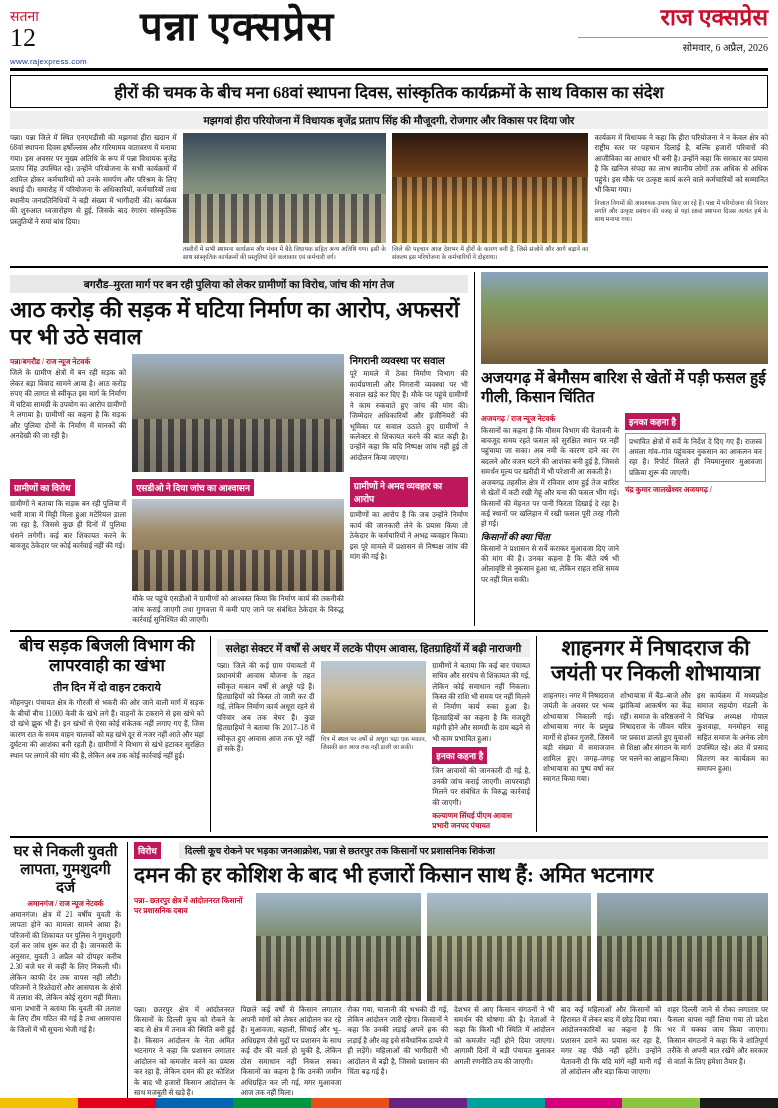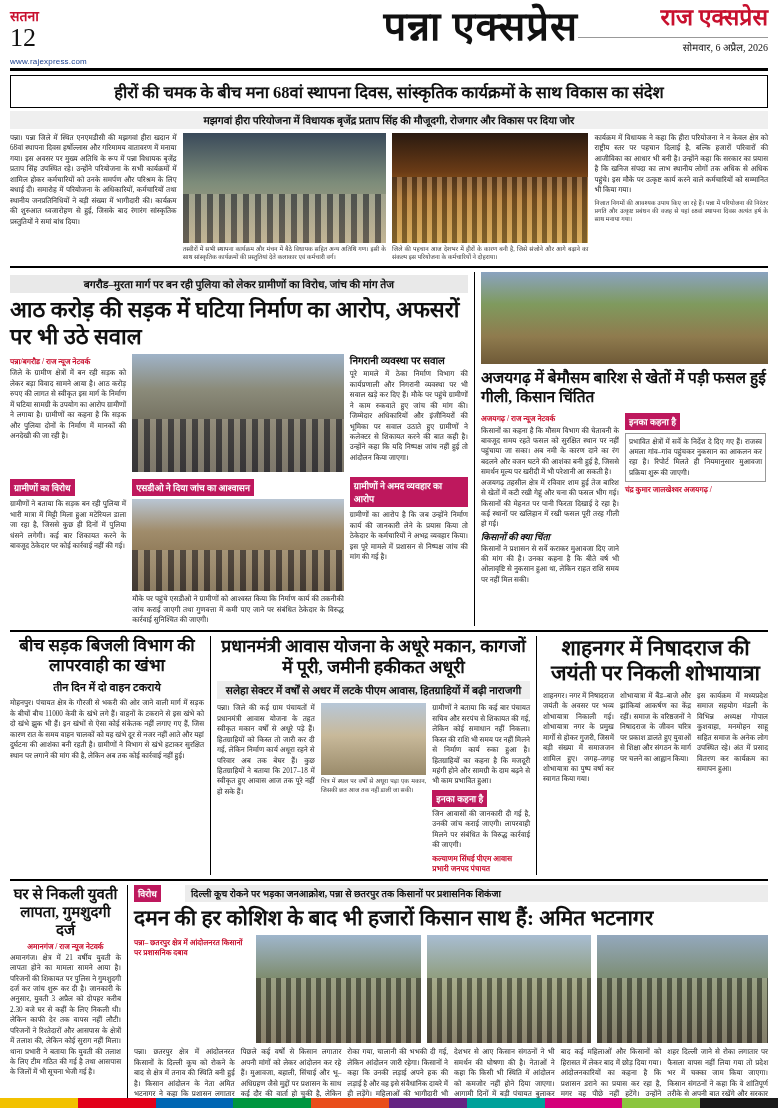--- a/index.html
+++ b/index.html
@@ -9,24 +9,24 @@
     background: #ffffff;
     font-family: "Liberation Serif", serif;
     color: #111;
     overflow: hidden;
   }
   .page { width: 778px; height: 1108px; position: relative; padding: 6px 10px 0 10px; }
 
   
   .masthead { display:flex; align-items:flex-start; justify-content:space-between; border-bottom:3px solid #000; padding-bottom:2px; }
   .mh-left { width:130px; }
-  .mh-left .city { color:#c8102e; font-weight:bold; font-size:14px; font-family:"Liberation Sans", sans-serif;}
+  .mh-left .city { color:#c8102e; font-weight:normal; font-size:14px; font-family:"Liberation Sans", sans-serif;}
   .mh-left .pageno { font-size:26px; font-weight:normal; line-height:1; margin-top:0px;}
   .mh-left .site { font-size:8px; color:#1a3f8f; margin-top:6px; font-family:"Liberation Sans", sans-serif; letter-spacing:.2px;}
-  .mh-center { flex:1; text-align:right; }
+  .mh-center { flex:1; text-align:left; }
   .mh-center .title { font-size:40px; font-weight:bold; letter-spacing:1px; line-height:1.05;}
   .mh-right { width:190px; text-align:right; }
   .mh-right .brand { color:#c8102e; font-size:23px; font-weight:bold; line-height:1;}
   .mh-right .date { font-size:10px; margin-top:8px; border-top:1px solid #999; padding-top:2px;}
   .thickrule { border-top:2px solid #000; }
   .banner {
     margin-top:4px; border:1px solid #000; padding:4px 6px;
     text-align:center; font-size:16.5px; font-weight:bold;
     background:#fff;
   }
@@ -172,21 +172,20 @@
 
   <div class="colwrap" style="margin-top:4px;">
 
     <div style="width:205px; border-right:1px solid #000; padding-right:6px;">
       <div class="hl" style="font-size:17px; text-align:center;">बीच सड़क बिजली विभाग की लापरवाही का खंभा</div>
       <div class="sub" style="text-align:center; margin-top:3px;">तीन दिन में दो वाहन टकराये</div>
       <div class="body" style="margin-top:4px;">मोहनपुर। पंचायत क्षेत्र के गौरजी से भकरी की ओर जाने वाली मार्ग में सड़क के बीचों बीच 11000 केवी के खंभे लगे हैं। वाहनों के टकराने से इस खंभे को दो खंभे झुक भी हैं। इन खंभों से ऐसा कोई संकेतक नहीं लगाए गए हैं, जिस कारण रात के समय वाहन चालकों को यह खंभे दूर से नजर नहीं आते और यहां दुर्घटना की आशंका बनी रहती है। ग्रामीणों ने विभाग से खंभे हटाकर सुरक्षित स्थान पर लगाने की मांग की है, लेकिन अब तक कोई कार्रवाई नहीं हुई।</div>
     </div>
 
     <div style="width:320px; border-right:1px solid #000; padding-right:6px;">
-      <div class="hl" style="font-size:17.5px; text-align:center;">प्रधानमंत्री आवास योजना के अधूरे मकान, कागजों में पूरी, जमीनी हकीकत अधूरी</div>
       <div class="kicker" style="background:#eee; margin-top:3px;">सलेहा सेक्टर में वर्षों से अधर में लटके पीएम आवास, हितग्राहियों में बढ़ी नाराजगी</div>
       <div class="colwrap" style="margin-top:4px;">
         <div style="width:100px;">
           <div class="body">पन्ना। जिले की कई ग्राम पंचायतों में प्रधानमंत्री आवास योजना के तहत स्वीकृत मकान वर्षों से अधूरे पड़े हैं। हितग्राहियों को किस्त तो जारी कर दी गई, लेकिन निर्माण कार्य अधूरा रहने से परिवार अब तक बेघर हैं। कुछ हितग्राहियों ने बताया कि 2017–18 में स्वीकृत हुए आवास आज तक पूरे नहीं हो सके हैं।</div>
         </div>
         <div style="width:108px;">
           <div class="photo p-house" style="height:72px;"></div>
           <div class="cap">चित्र में स्थल पर वर्षों से अधूरा पड़ा एक मकान, जिसकी छत आज तक नहीं डाली जा सकी।</div>
         </div>
         <div style="width:100px;">
@@ -218,21 +217,21 @@
 
   <div class="colwrap" style="margin-top:4px;">
 
     <div style="width:118px; border-right:1px solid #000; padding-right:6px;">
       <div class="hl" style="font-size:15px; text-align:center; line-height:1.2;">घर से निकली युवती लापता, गुमशुदगी दर्ज</div>
       <div class="byline" style="text-align:center;">अमानगंज / राज न्यूज नेटवर्क</div>
       <div class="body">अमानगंज। क्षेत्र में 21 वर्षीय युवती के लापता होने का मामला सामने आया है। परिजनों की शिकायत पर पुलिस ने गुमशुदगी दर्ज कर जांच शुरू कर दी है। जानकारी के अनुसार, युवती 3 अप्रैल को दोपहर करीब 2.30 बजे घर से कहीं के लिए निकली थी। लेकिन काफी देर तक वापस नहीं लौटी। परिजनों ने रिश्तेदारों और आसपास के क्षेत्रों में तलाश की, लेकिन कोई सुराग नहीं मिला। थाना प्रभारी ने बताया कि युवती की तलाश के लिए टीम गठित की गई है तथा आसपास के जिलों में भी सूचना भेजी गई है।</div>
     </div>
 
     <div style="width:634px;">
-      <div style="display:flex; align-items:center; gap:24px;">
+      <div style="display:flex; align-items:center; gap:18px;">
         <span class="boxhead">विरोध</span>
         <span style="font-size:9.5px; font-weight:bold; background:#ececec; padding:2px 6px; flex:1;">दिल्ली कूच रोकने पर भड़का जनआक्रोश, पन्ना से छतरपुर तक किसानों पर प्रशासनिक शिकंजा</span>
       </div>
       <div class="hl" style="font-size:21px; margin-top:4px;">दमन की हर कोशिश के बाद भी हजारों किसान साथ हैं: अमित भटनागर</div>
 
       <div class="colwrap" style="margin-top:4px;">
         <div style="width:118px;">
           <div class="byline">पन्ना– छतरपुर क्षेत्र में आंदोलनरत किसानों पर प्रशासनिक दबाव</div>
         </div>
         <div style="width:168px;">

